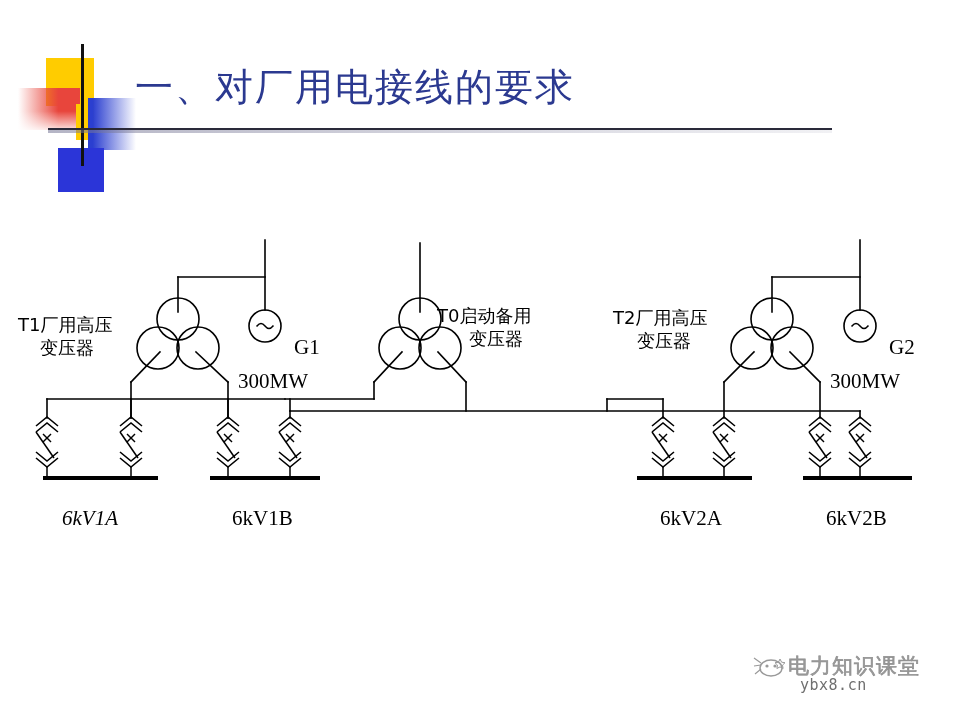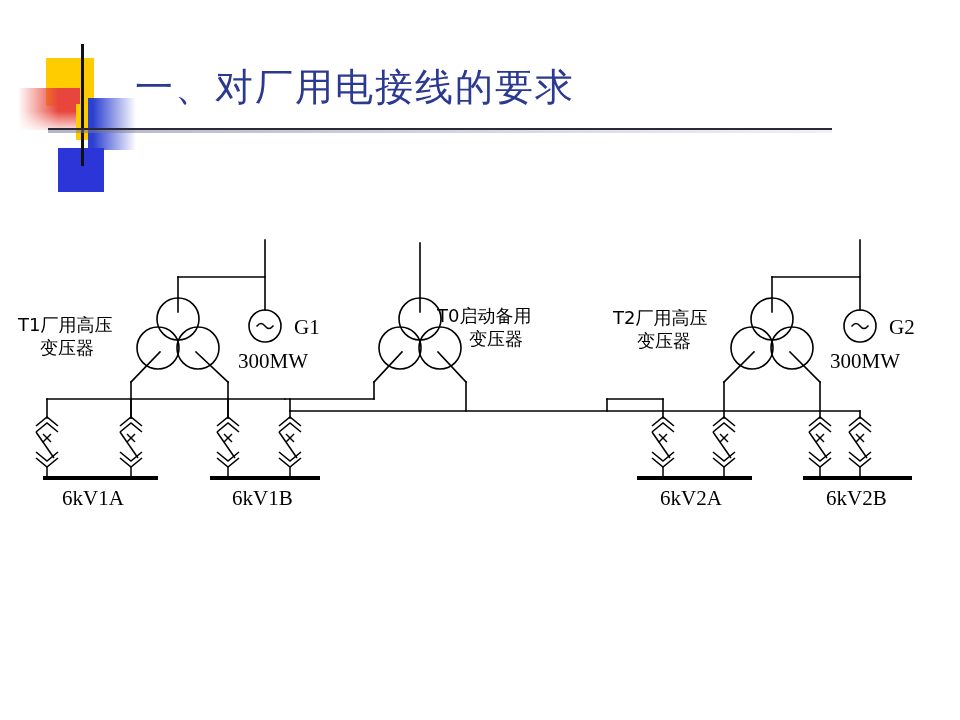--- a/index.html
+++ b/index.html
@@ -81,21 +81,21 @@
   }
   .dlabel {
     position: absolute;
     font-family: "Liberation Serif", "DejaVu Serif", serif;
     font-size: 19px;
     color: #000000;
     white-space: nowrap;
     line-height: 1.25;
   }
   .dlabel.cjk { font-family: "DejaVu Sans", "Liberation Sans", sans-serif; font-size: 18px; }
-  .dlabel.big { font-size: 21px; }
+  .dlabel.big { font-size: 21px; margin-top: 20px; }
 
   
   .watermark {
     position: absolute;
     left: 752px; top: 652px;
     width: 200px; height: 58px;
   }
   .wm-text {
     position: absolute;
     left: 36px; top: 0px;
@@ -275,19 +275,30 @@
     <div>T2厂用高压</div>
     <div style="padding-left:24px;">变压器</div>
   </div>
 
   <div class="dlabel big" style="left:294px; top:314px;">G1</div>
   <div class="dlabel big" style="left:238px; top:348px;">300MW</div>
 
   <div class="dlabel big" style="left:889px; top:314px;text-align:center;">G2</div>
   <div class="dlabel big" style="left:830px; top:348px;">300MW</div>
 
-  <div class="dlabel big" style="left:62px;  top:485px;">6kV1A</div>
+  <div class="dlabel big" style="left:62px;  top:485px;font-style:italic;">6kV1A</div>
   <div class="dlabel big" style="left:232px; top:485px;">6kV1B</div>
   <div class="dlabel big" style="left:660px; top:485px;text-align:center;">6kV2A</div>
   <div class="dlabel big" style="left:826px; top:485px;">6kV2B</div>
 
+  <div class="watermark">
+    <svg class="wm-mark" viewBox="0 0 34 26">
+      <ellipse cx="19" cy="14" rx="11" ry="8" fill="none" stroke="#9a9a9a" stroke-width="1.4"></ellipse>
+      <circle cx="15" cy="12" r="1.6" fill="#9a9a9a"></circle>
+      <circle cx="23" cy="12" r="1.6" fill="#9a9a9a"></circle>
+      <path d="M2,4 L9,9 M2,12 L9,11 M3,20 L9,15" stroke="#9a9a9a" stroke-width="1.2" fill="none"></path>
+      <path d="M28,5 l1.6,3.2 l3.4,0.5 l-2.5,2.4 l0.6,3.4 l-3.1,-1.6 l-3.1,1.6 l0.6,-3.4 l-2.5,-2.4 l3.4,-0.5 z" fill="none" stroke="#9a9a9a" stroke-width="1"></path>
+    </svg>
+    <div class="wm-text">电力知识课堂</div>
+    <div class="wm-sub">ybx8.cn</div>
+  </div>
 
 </div>
 
 </body></html>

